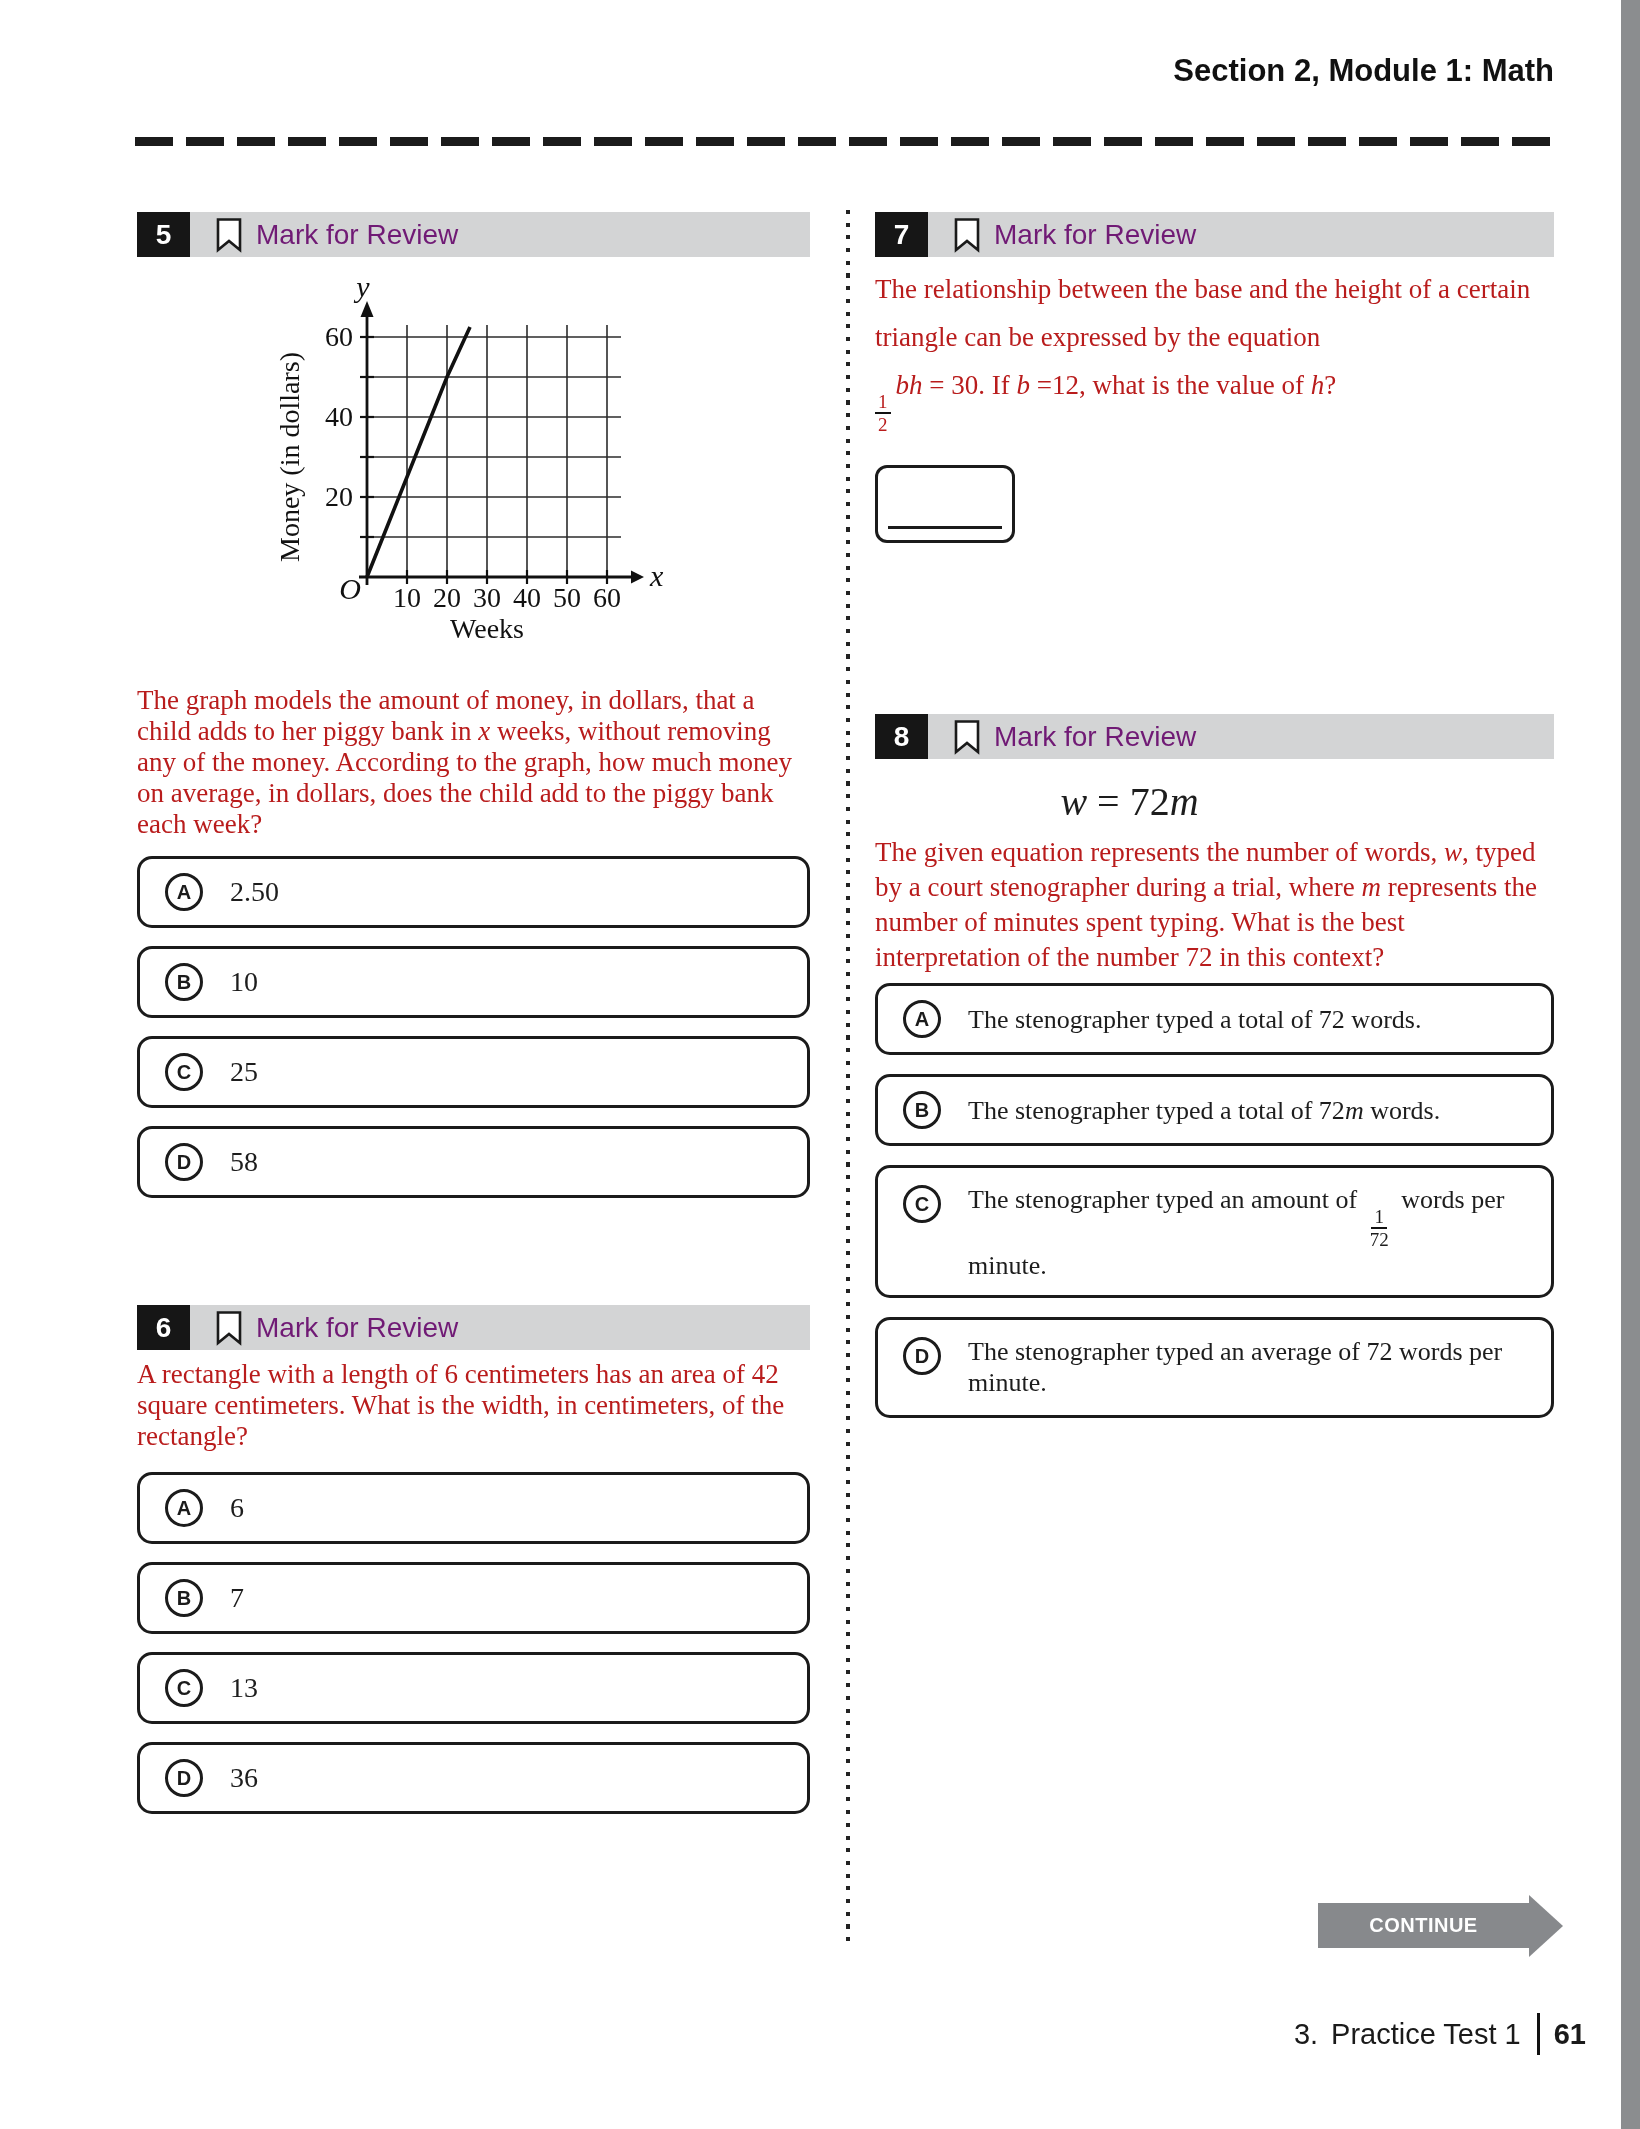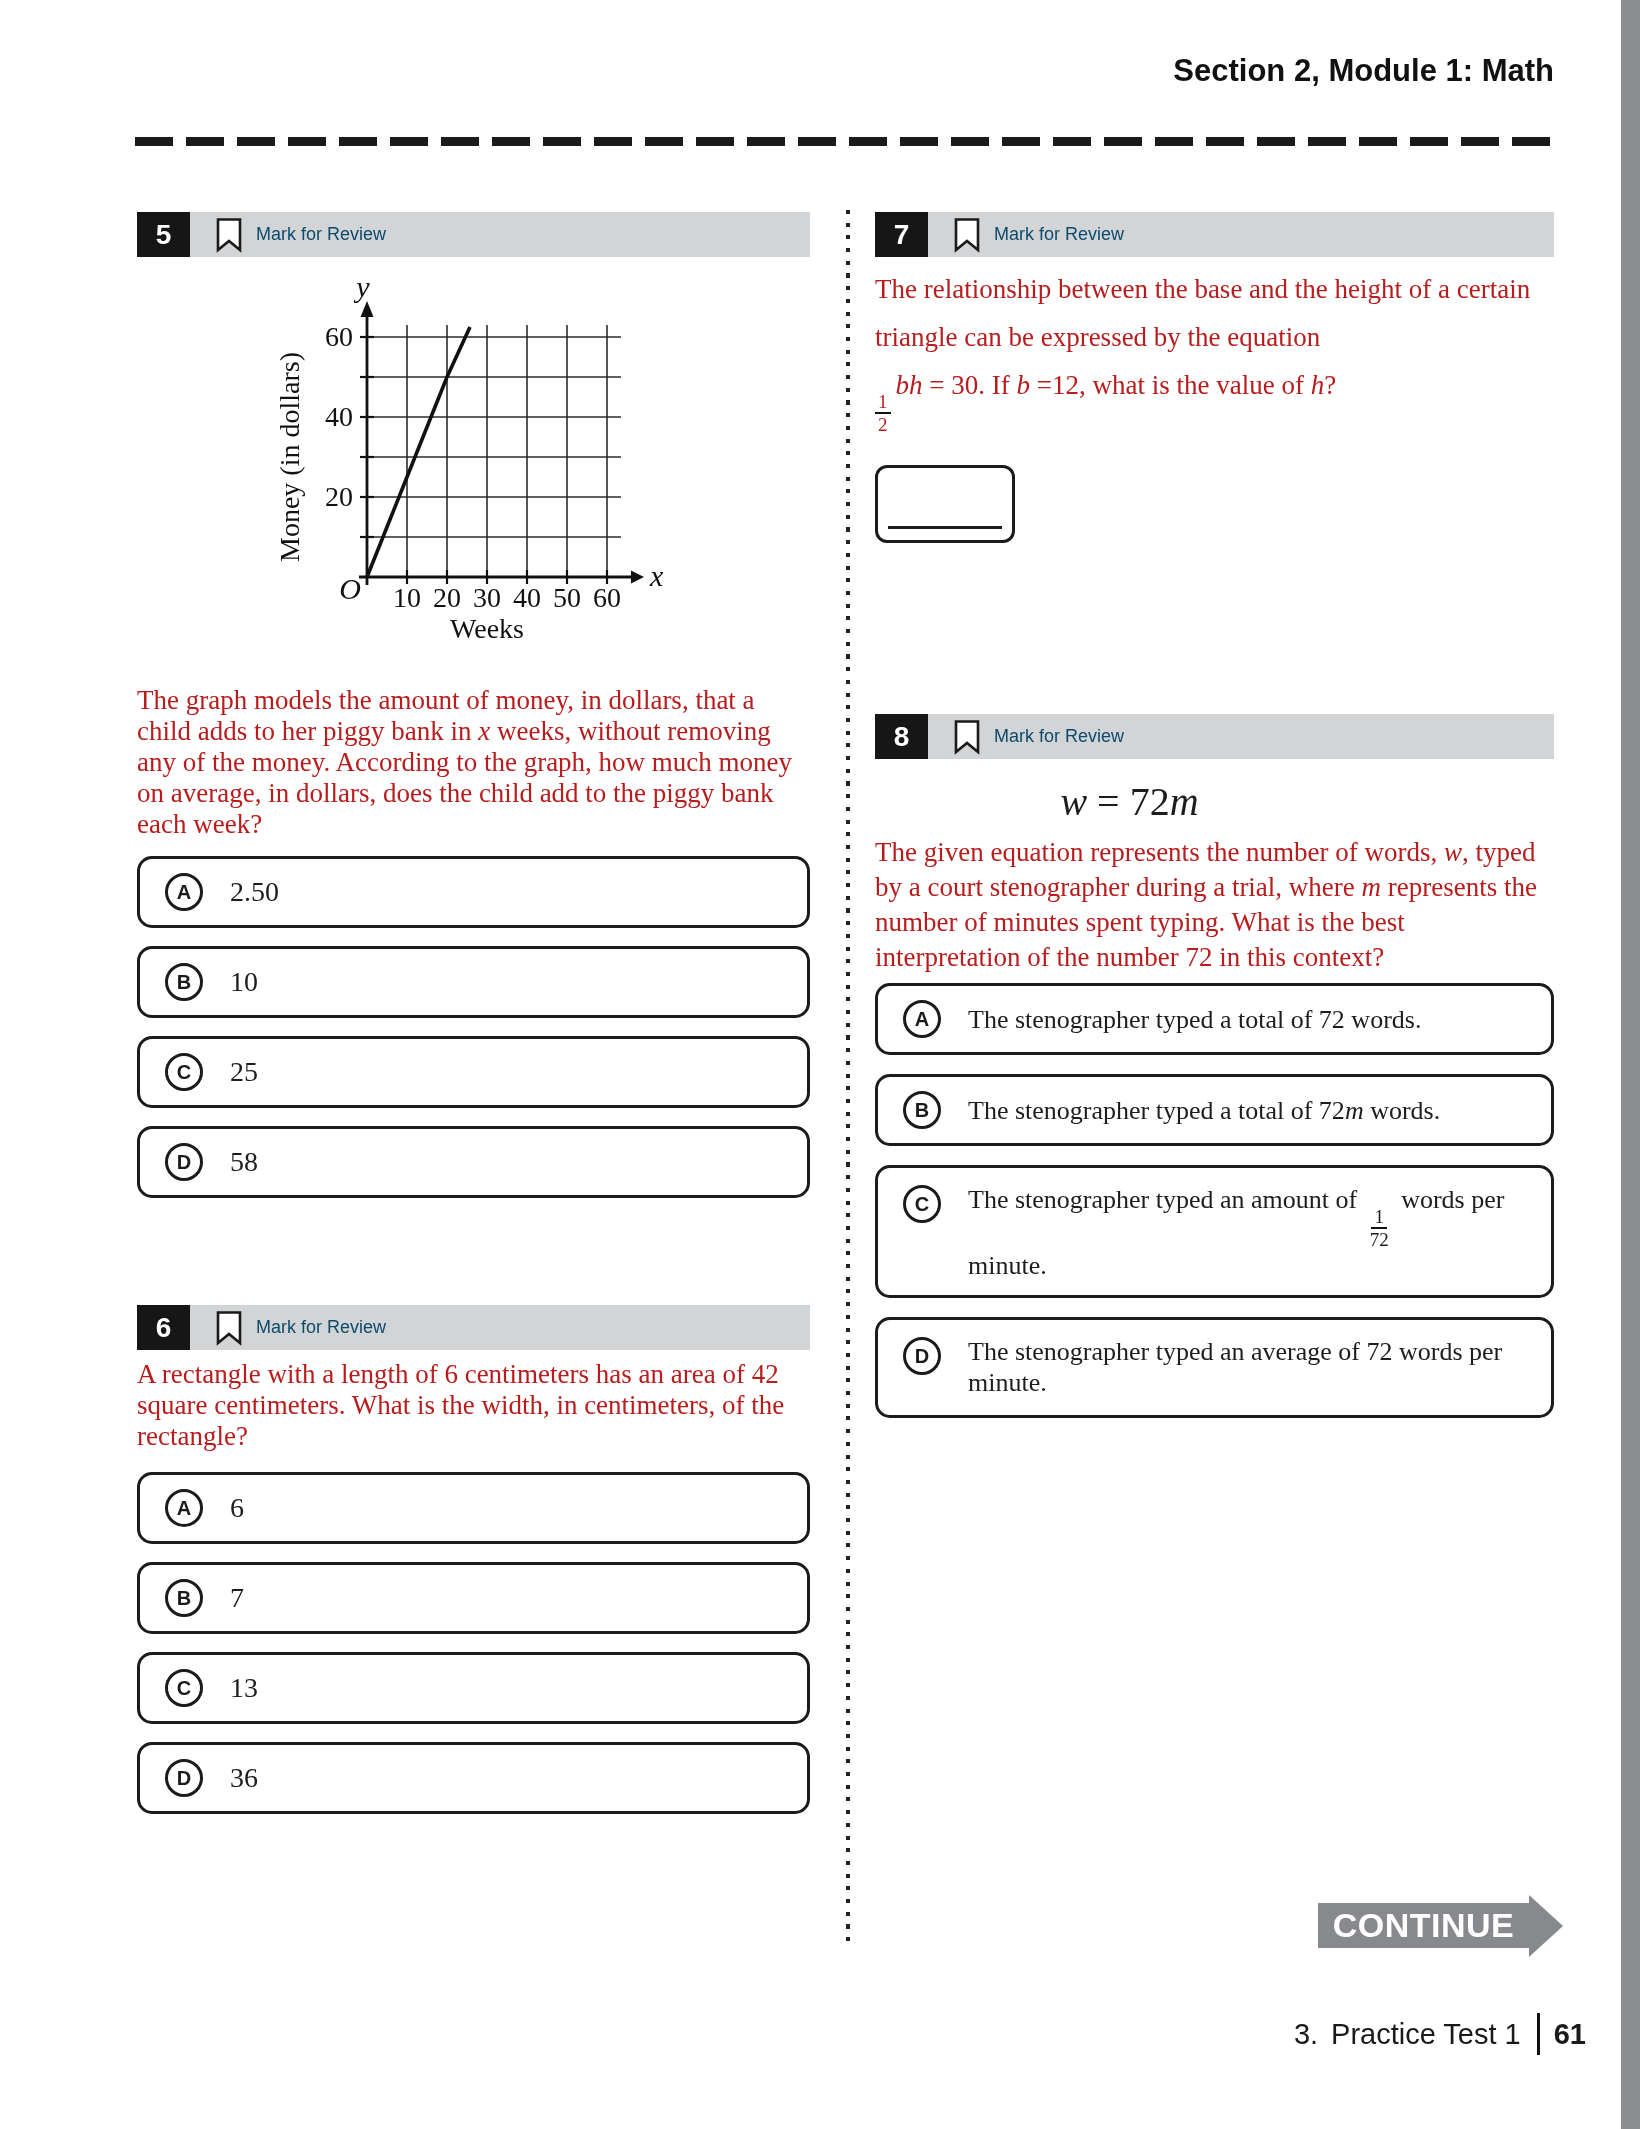--- a/index.html
+++ b/index.html
@@ -17,21 +17,21 @@
           background:repeating-linear-gradient(to bottom,#222 0 4px,transparent 4px 12.7px);}
   
   .col{position:absolute;top:212px;}
   .col-left{left:94px;width:673px;}
   .col-right{left:832px;width:679px;}
   
   .qbar{display:flex;align-items:stretch;height:45px;background:#d3d4d5;}
   .qnum{width:53px;background:#161616;color:#fff;display:flex;align-items:center;justify-content:center;
         font-family:"Liberation Sans",sans-serif;font-weight:bold;font-size:28px;}
   .markbtn{display:flex;align-items:center;gap:13px;margin-left:25px;padding:0;border:none;background:transparent;
-           font-family:"Liberation Sans",sans-serif;font-size:18px;color:#0c4a6e;cursor:pointer;}
+           font-family:"Liberation Sans",sans-serif;font-size:28px;color:#701a75;cursor:pointer;}
   .bm{width:28px;height:36px;}
   .bm path{fill:#ffffff;stroke:#1a1a1a;stroke-width:2.6;}
   
   .qtext{margin:0;font-size:27px;line-height:31px;color:#b91c1c;}
   .qtext i{font-style:italic;}
   .q5text{margin-top:41px;}
   .q6text{margin-top:9px;}
   .q7text{margin-top:8px;line-height:48px;}
   .q8text{margin-top:16px;line-height:35px;}
   
@@ -65,21 +65,21 @@
           border:3px solid #1b1b1b;border-radius:12px;background:#fff;cursor:text;}
   .ansbox .inputline{position:absolute;left:10px;right:10px;bottom:11px;height:3px;background:#1b1b1b;}
   
   .equation{margin:26px 170px 0 0;text-align:center;font-size:40px;line-height:34px;}
   .equation i{font-style:italic;}
   
   .q6bar{margin-top:107px;}
   .q8bar{margin-top:171px;}
   
   .continue{position:absolute;left:1275px;top:1903px;width:211px;height:45px;background:#87898c;border:none;
-            color:#fff;font-family:"Liberation Sans",sans-serif;font-weight:bold;font-size:34px;
+            color:#fff;font-family:"Liberation Sans",sans-serif;font-weight:bold;font-size:20px;
             letter-spacing:0.5px;display:flex;align-items:center;justify-content:center;cursor:pointer;}
   .continue::after{content:"";position:absolute;left:100%;top:50%;transform:translateY(-50%);
                    border-left:34px solid #87898c;border-top:31px solid transparent;border-bottom:31px solid transparent;}
   
   .footer{position:absolute;top:2013px;right:97px;display:flex;align-items:center;
           font-family:"Liberation Sans",sans-serif;font-size:29px;color:#1a1a1a;}
   .footer .chap{margin-right:13px;}
   .footer .vr{width:3px;height:42px;background:#111;margin:0 14px 0 16px;}
   .footer .pgnum{font-weight:bold;}
 </style>

